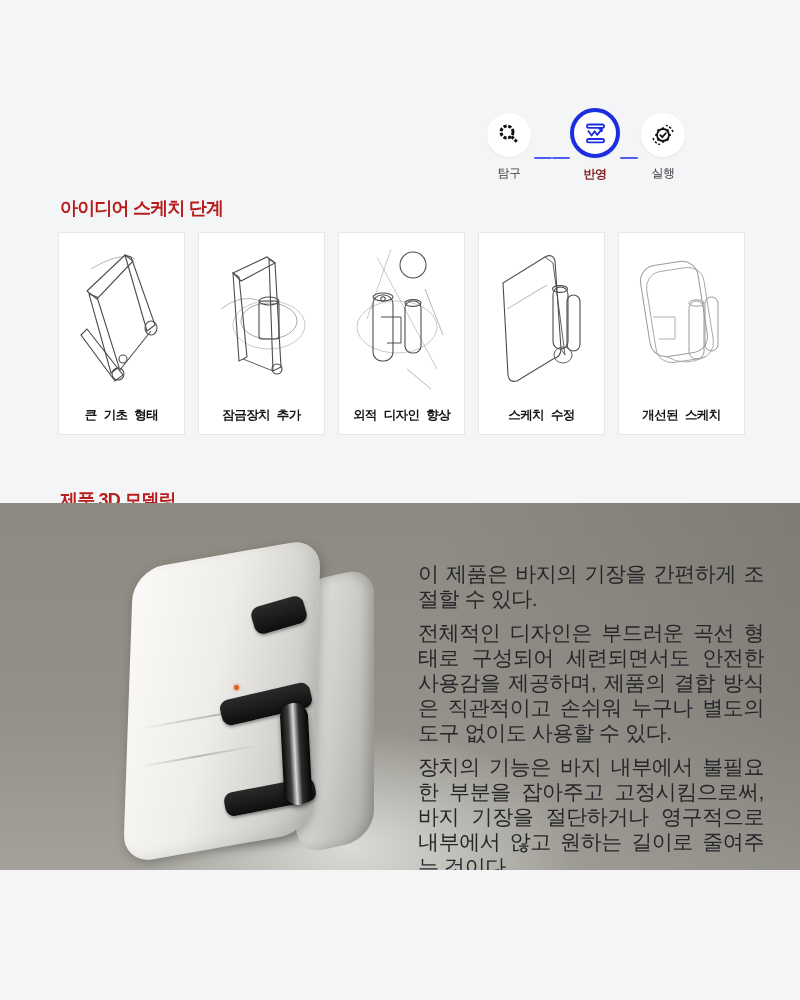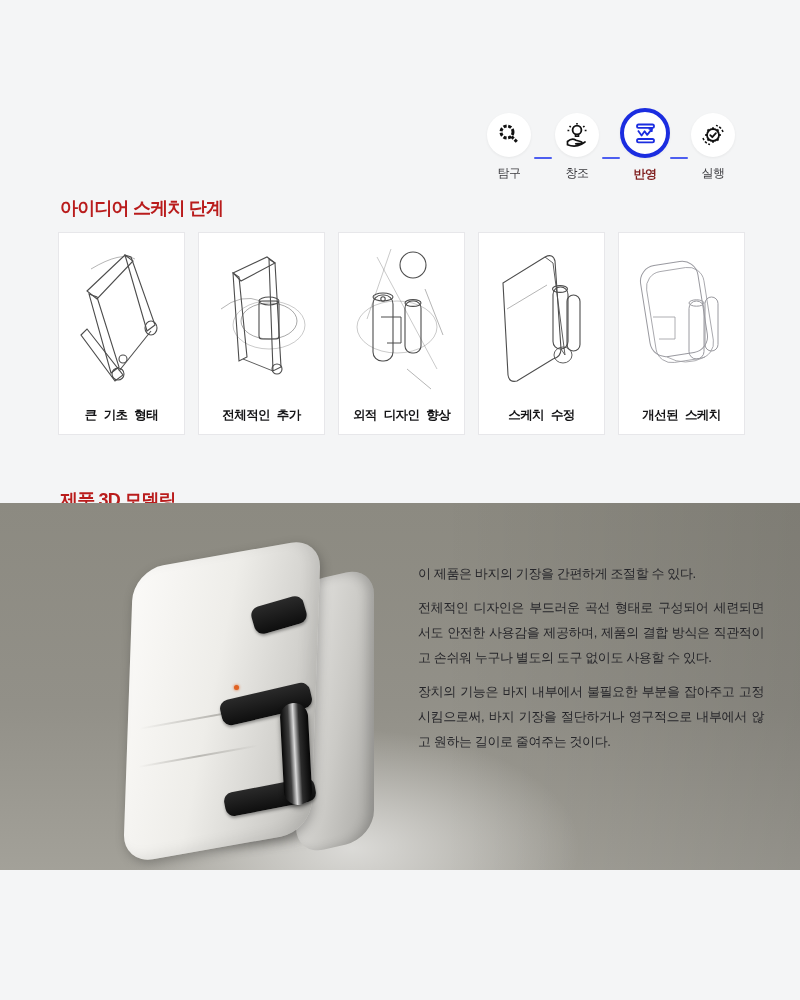--- a/index.html
+++ b/index.html
@@ -52,21 +52,21 @@
   
   .banner {
     position:absolute; left:0; top:503px; width:800px; height:367px; overflow:hidden;
     background:
       radial-gradient(ellipse 46% 52% at 44% 94%, rgba(255,255,255,.62), rgba(255,255,255,0) 62%),
       linear-gradient(90deg, rgba(0,0,0,0) 55%, rgba(0,0,0,.10) 100%),
       linear-gradient(180deg, #8c8a81 0%, #929088 55%, #a3a199 100%);
   }
   .banner-text {
     position:absolute; left:418px; top:58px; width:346px;
-    font-size:13px; line-height:25px; color:#26262a; letter-spacing:-0.4px;
+    font-size:21px; line-height:25px; color:#26262a; letter-spacing:-0.4px;
   }
   .banner-text p { margin-bottom:9px; text-align:justify; }
   .banner-text p:last-child { margin-bottom:0; }
 
   
   .render { position:absolute; left:0; top:0; width:420px; height:367px; }
   .ground-shadow {
     position:absolute; left:120px; top:300px; width:270px; height:55px;
     background:radial-gradient(ellipse 50% 50% at 50% 50%, rgba(48,46,42,.55), rgba(48,46,42,0) 70%);
     transform:rotate(-4deg); filter:blur(4px);
@@ -114,33 +114,20 @@
           <circle cx="11" cy="10" r="6" fill="none" stroke="#111" stroke-width="3" stroke-dasharray="3.2 1.6"></circle>
           <path d="M15.5 14.5 L21 20" stroke="#111" stroke-width="3" stroke-dasharray="3 1.5" fill="none"></path>
         </svg>
       </span>
     </div>
     <div class="step-label">탐구</div>
   </div>
 
   <div class="connector"></div>
 
-  <div class="step">
-    <div class="step-circle">
-      <span>
-        <svg class="icon-svg" width="26" height="26" viewBox="0 0 26 26">
-          <circle cx="13" cy="8" r="4.4" fill="none" stroke="#111" stroke-width="1.8"></circle>
-          <path d="M11.5 12.2 v2 h3 v-2" fill="none" stroke="#111" stroke-width="1.6"></path>
-          <path d="M13 1 v1.6 M5.5 4 l1.3 1.2 M20.5 4 l-1.3 1.2 M3.5 8.5 h1.8 M20.7 8.5 h1.8" stroke="#111" stroke-width="1.6"></path>
-          <path d="M3.5 19.5 q4.5 -4 8.5 -1.2 l4.5 1.2 q2 .6 1.2 1.9 l-6 .4 M3.5 19.5 v3.2 q7 3 14 -.4 l3.5 -2.3" fill="none" stroke="#111" stroke-width="1.7" stroke-linecap="round"></path>
-        </svg>
-      </span>
-    </div>
-    <div class="step-label">창조</div>
-  </div>
 
   <div class="connector"></div>
 
   <div class="step active">
     <div class="step-circle">
       <span>
         <svg class="icon-svg" width="27" height="27" viewBox="0 0 27 27">
           <rect x="5" y="4.5" width="17" height="3.4" rx="1.6" fill="none" stroke="#1b2de0" stroke-width="1.8"></rect>
           <rect x="5" y="19" width="17" height="3.4" rx="1.6" fill="none" stroke="#1b2de0" stroke-width="1.8"></rect>
           <path d="M6 10.5 l3.6 5 3 -4.2 2.6 3.6 4.6 -5.8" fill="none" stroke="#1b2de0" stroke-width="1.8" stroke-linejoin="round"></path>
@@ -199,21 +186,21 @@
         <path d="M62 20 L68 24 L74 128 L66 132 Z"></path>
         <ellipse cx="70" cy="130" rx="5" ry="5"></ellipse>
         <rect x="52" y="62" width="20" height="38" rx="3"></rect>
         <ellipse cx="62" cy="62" rx="10" ry="4"></ellipse>
         <ellipse cx="62" cy="82" rx="28" ry="18" stroke-width="0.7" opacity="0.7"></ellipse>
         <ellipse cx="62" cy="86" rx="36" ry="24" stroke-width="0.6" opacity="0.5"></ellipse>
         <path d="M14 70 q20 -16 40 -8" stroke-width="0.7" opacity="0.6"></path>
         <path d="M36 120 L66 132" stroke-width="0.9"></path>
       </svg>
     </span>
-    <div class="card-caption">전체적인 추가</div>
+    <div class="card-caption">잠금장치 추가</div>
   </div>
 
   <div class="sketch-card">
     <span>
       <svg class="sketch-art" width="110" height="160" viewBox="0 0 110 160" fill="none" stroke="#4d4d4d" stroke-width="1.1">
         <circle cx="66" cy="26" r="13"></circle>
         <path d="M30 18 L90 130 M44 10 L20 80" stroke-width="0.6" opacity="0.5"></path>
         <rect x="26" y="56" width="20" height="66" rx="9"></rect>
         <ellipse cx="36" cy="58" rx="10" ry="4"></ellipse>
         <circle cx="36" cy="60" r="2.2"></circle>

